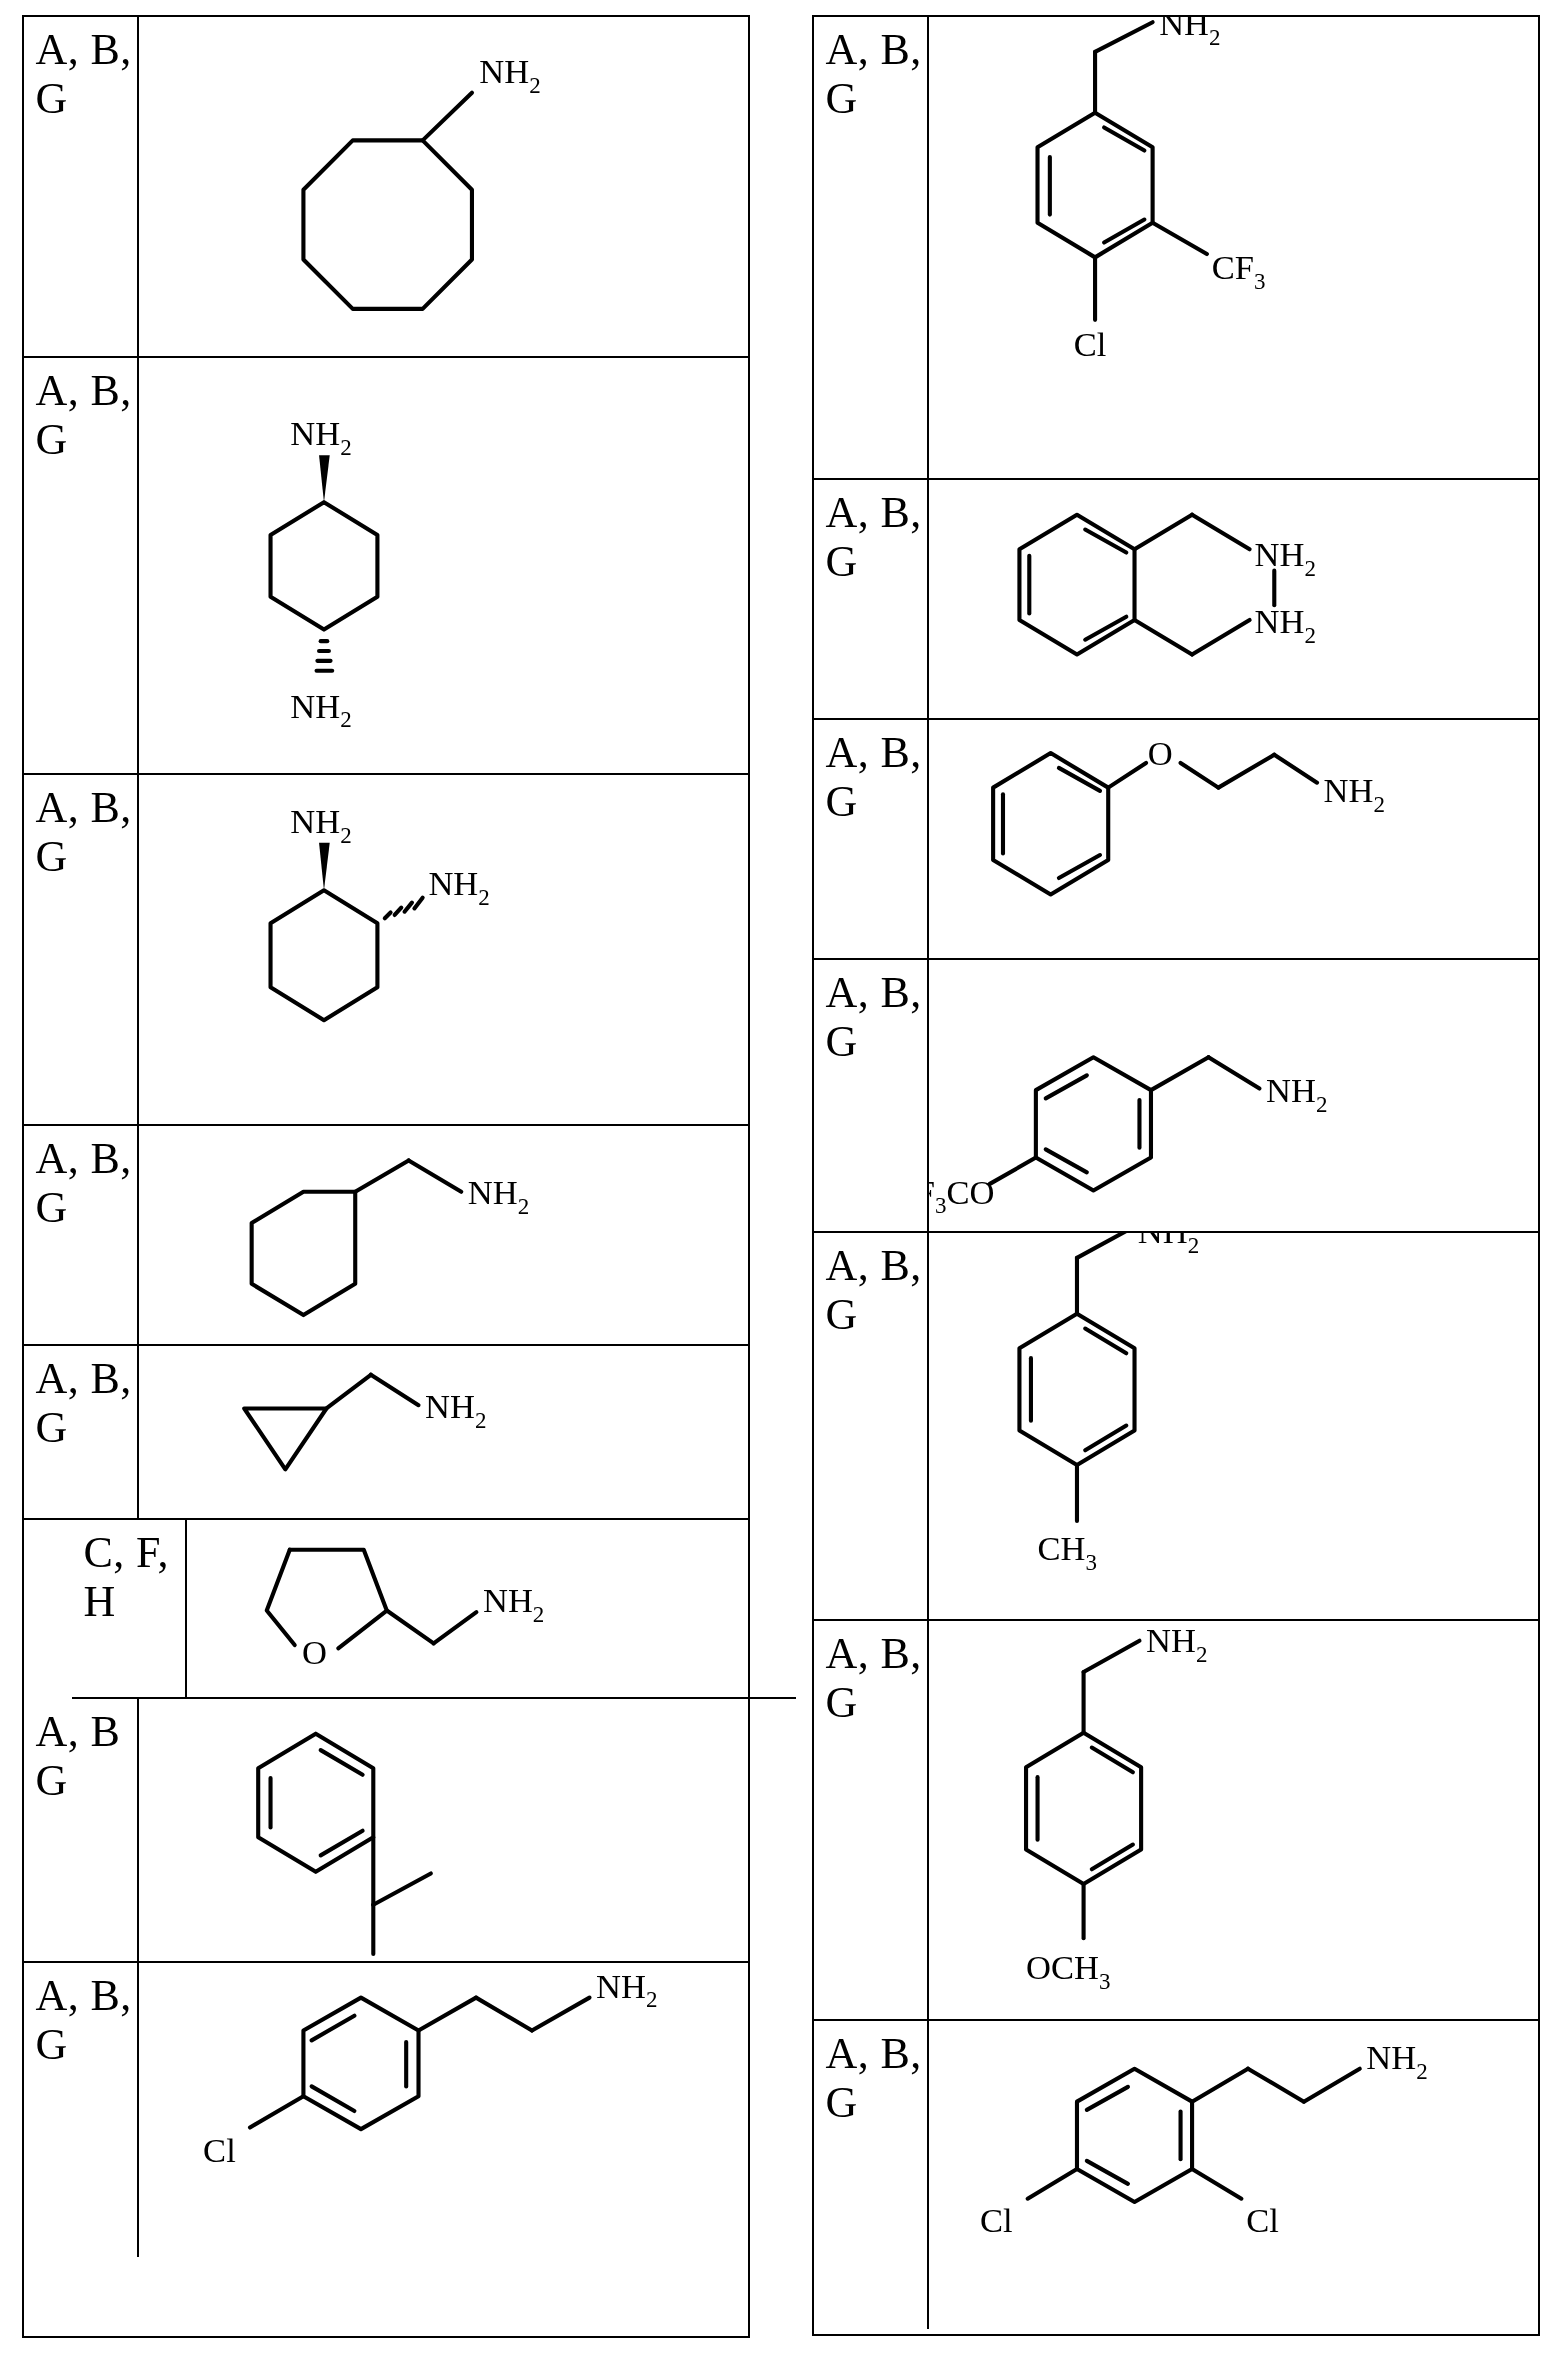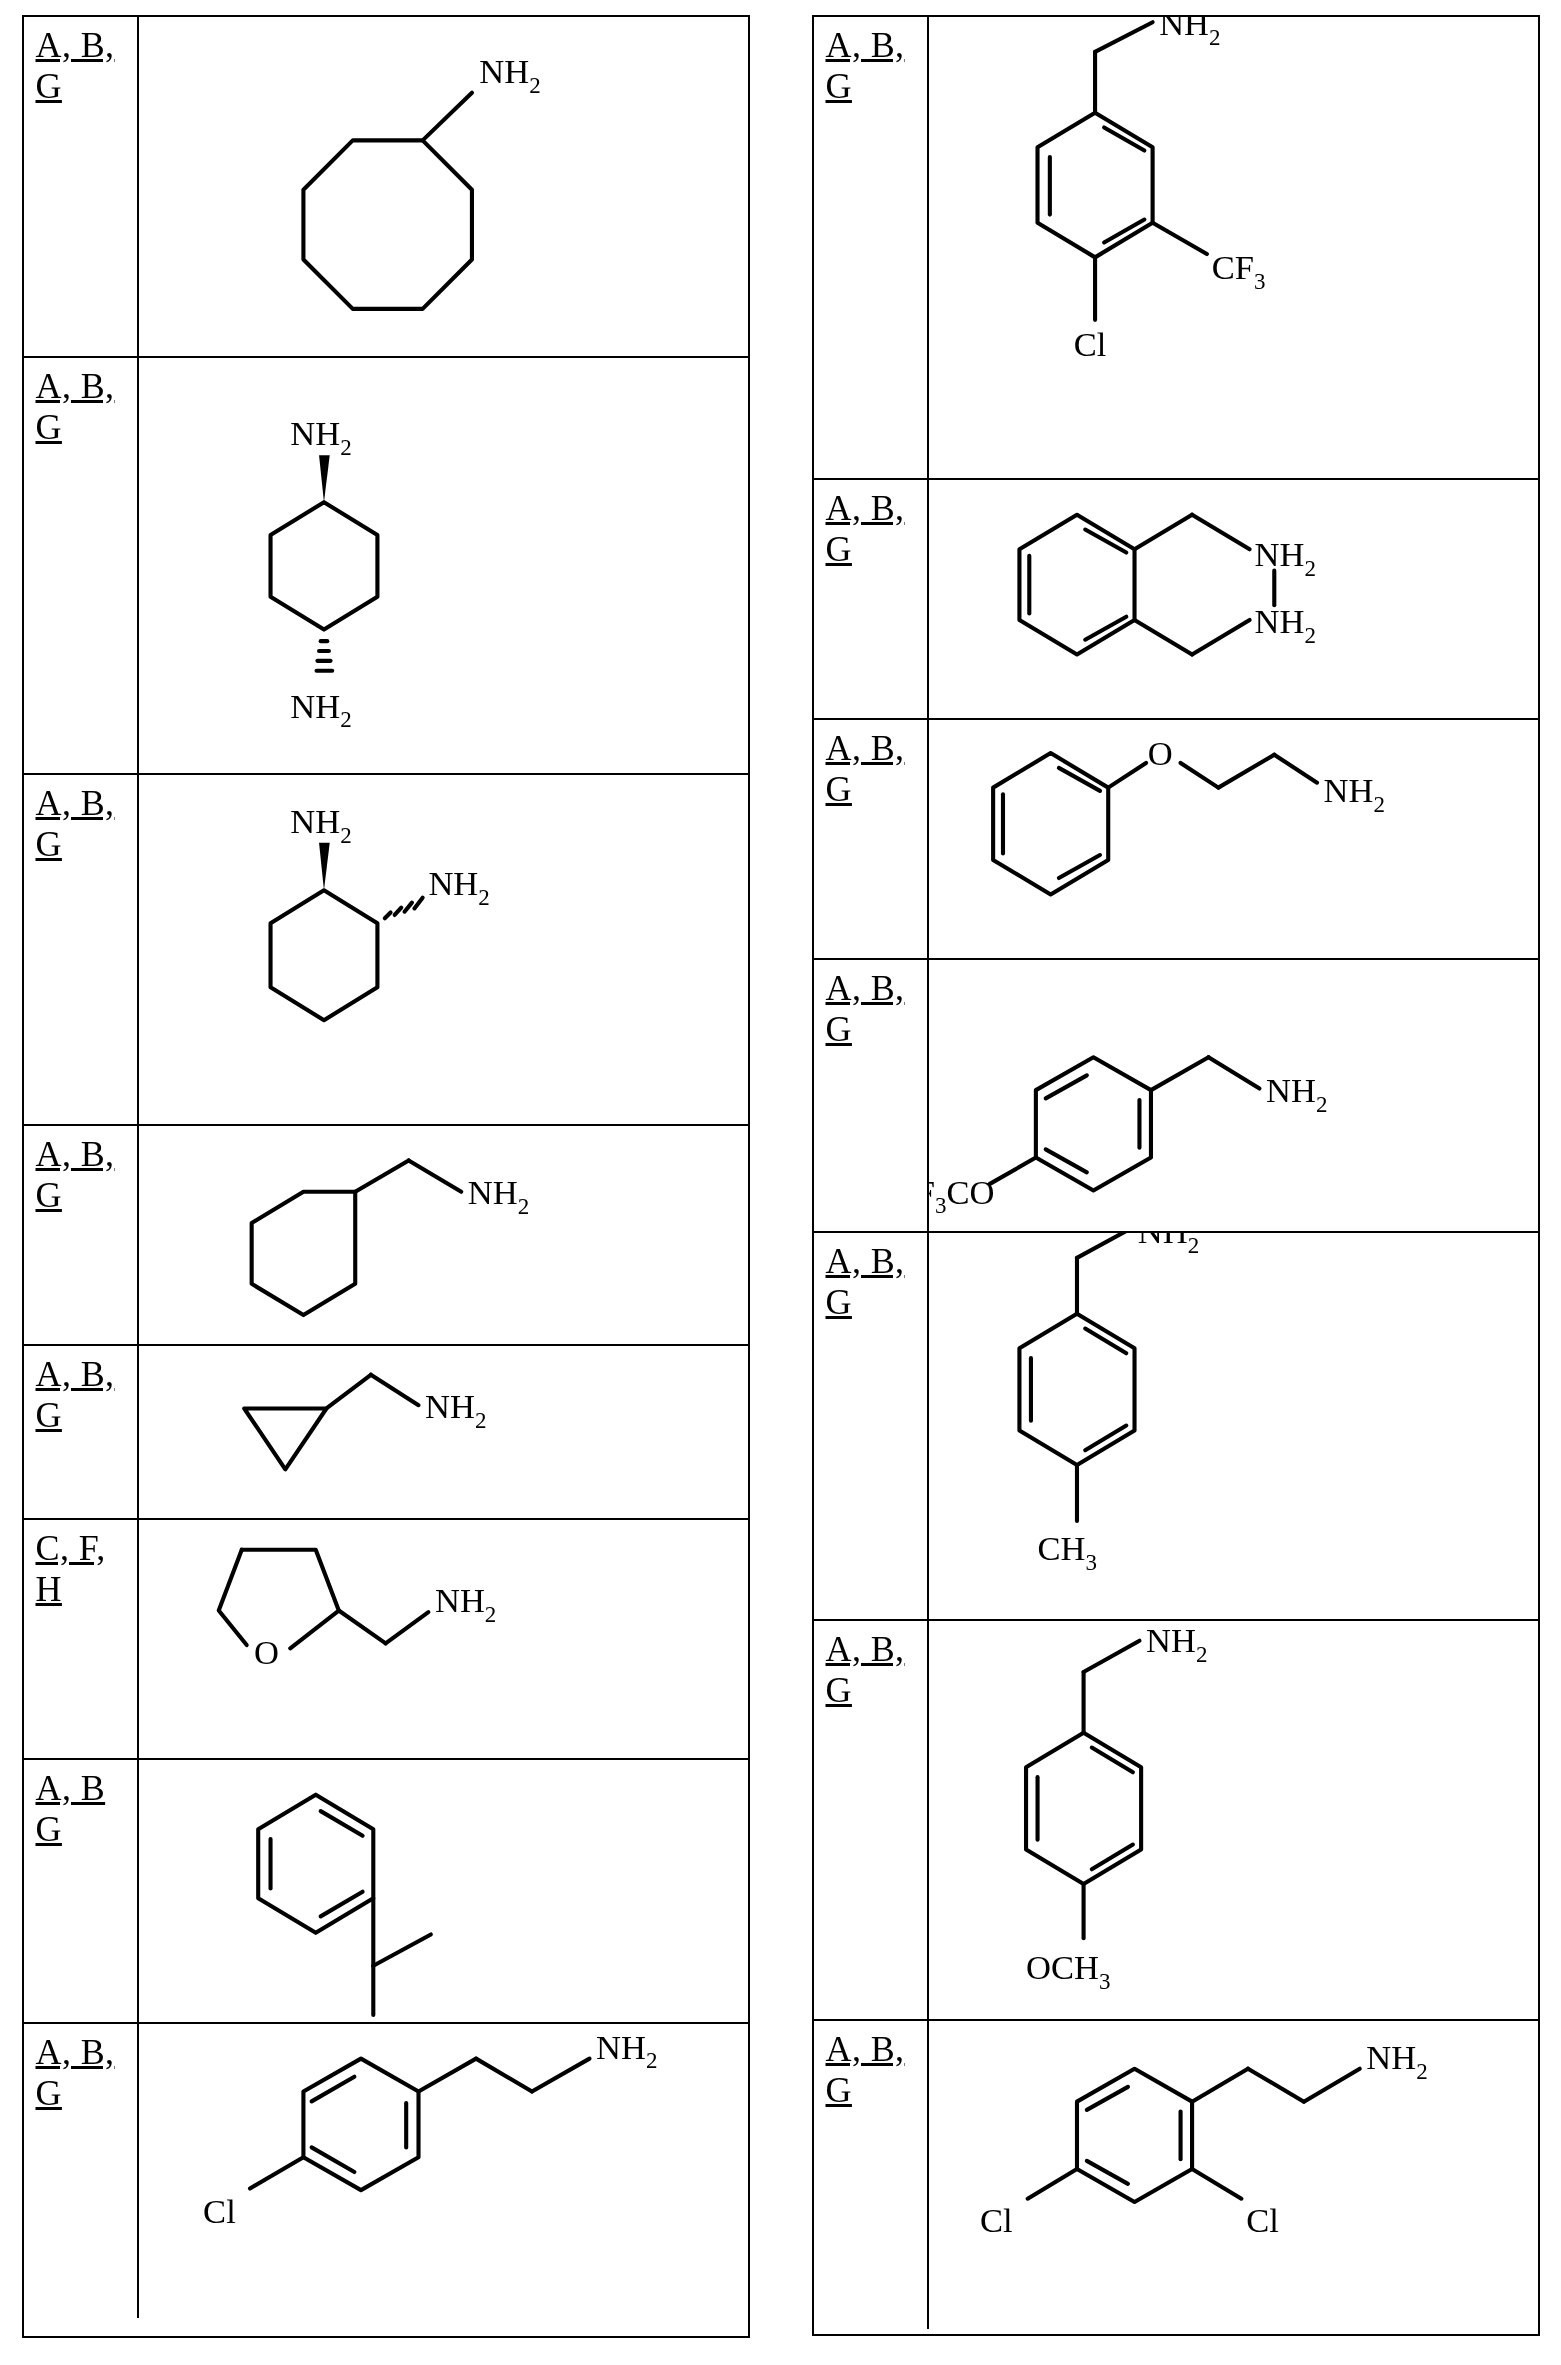--- a/index.html
+++ b/index.html
@@ -30,25 +30,24 @@
     width:100%;
   }
   .row:last-child{border-bottom:none;}
 
   .label-cell{
     width:115px;
     flex:0 0 115px;
     box-sizing:border-box;
     border-right:2.5px solid #000;
     padding:8.2px 0 0 11.5px;
-    font-size:36px;
+    font-size:44px;
     line-height:1.12;
     letter-spacing:0.4px;
     white-space:pre-line;
-    text-decoration:underline;
   }
   .struct-cell{
     flex:1 1 auto;
     position:relative;
     box-sizing:border-box;
     overflow:hidden;
   }
   .struct-cell svg{display:block;}
   svg text{
     font-family:"Liberation Serif","DejaVu Serif",serif;
@@ -146,21 +145,21 @@
           <g stroke="#000" stroke-width="5" fill="none" stroke-linecap="round" stroke-linejoin="round">
             <polygon points="128,76 228,76 178,150"></polygon>
             <line x1="228" y1="76" x2="282" y2="35"></line>
             <line x1="282" y1="35" x2="340" y2="72"></line>
           </g>
           <text class="atom" x="348" y="88">NH<tspan class="sub" dy="12">2</tspan></text>
         </svg>
       </div>
     </div>
 
-    <div class="row" style="height:240px;">
+    <div class="row" style="height:179px;margin-left:48px;">
       <div class="label-cell">C, F,
 H</div>
       <div class="struct-cell">
         <svg width="610" height="186" viewBox="0 0 742 226">
           <g stroke="#000" stroke-width="5" fill="none" stroke-linecap="round" stroke-linejoin="round">
             <path d="M125,36 L215,36 L243,110 L184,156"></path>
             <path d="M125,36 L97,110 L131,152"></path>
             <line x1="243" y1="110" x2="300" y2="150"></line>
             <line x1="300" y1="150" x2="352" y2="112"></line>
           </g>

